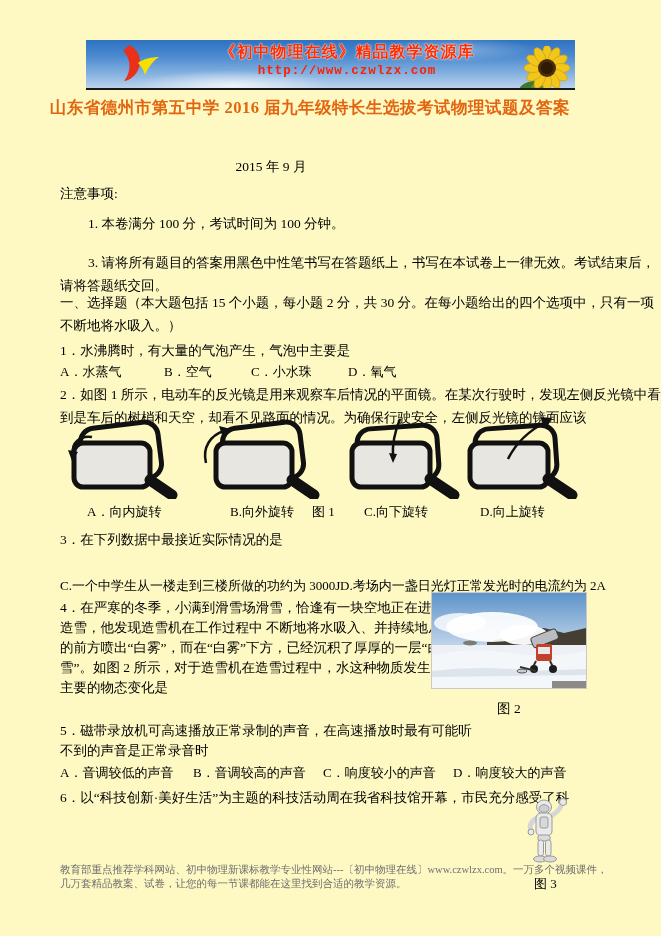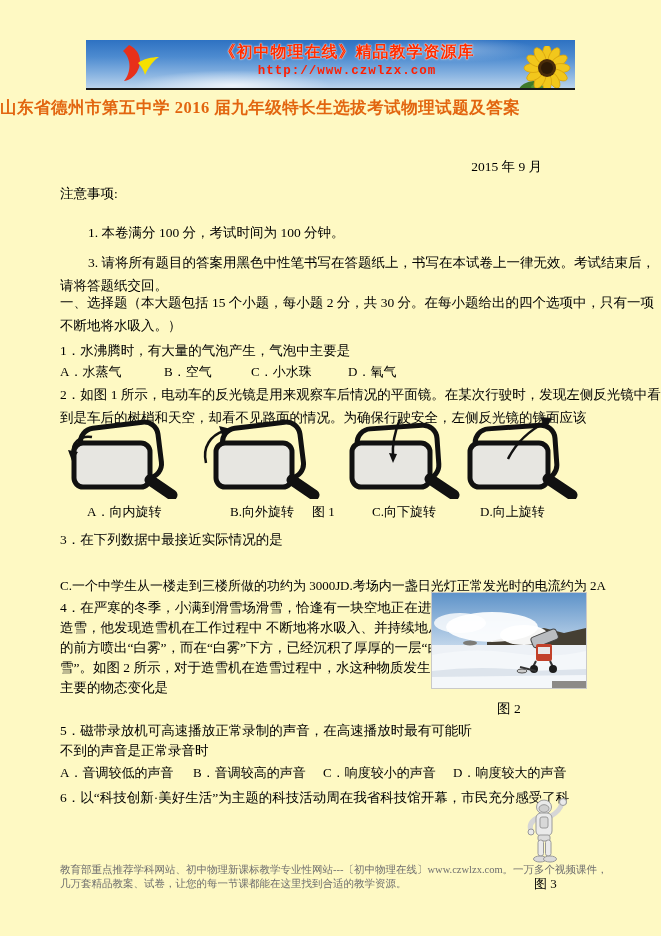--- a/index.html
+++ b/index.html
@@ -22,28 +22,28 @@
     text-shadow:0 0 2px rgba(255,255,255,.9),0 0 1px rgba(255,255,255,.9);white-space:nowrap;
   }
   .banner-url{
     font-family:"Liberation Mono","DejaVu Sans Mono",monospace;
     font-size:12.5px;font-weight:bold;color:#ff1e00;letter-spacing:1px;margin-top:1px;white-space:nowrap;
   }
   .sunflower{position:absolute;right:4px;top:6px;}
   .banner-rule{position:absolute;left:86px;top:88px;width:489px;height:2px;background:#181818;}
   
   .doc-title{
-    position:absolute;left:0;top:97px;width:570px;text-align:left;
+    position:absolute;left:0;top:97px;width:570px;text-align:right;
     color:#e2650f;font-weight:bold;font-size:16.5px;white-space:nowrap;letter-spacing:.5px;
   }
   
   .ln{position:absolute;left:60px;white-space:pre;font-size:13.5px;line-height:19px;height:19px;}
   .b{font-weight:normal;}
   .indent{left:88px;}
-  .date-ln{left:0;width:542px;text-align:right;}
+  .date-ln{left:0;width:542px;text-align:center;}
   
   .opt-row{position:absolute;left:0;top:0;width:661px;height:19px;}
   .opt{position:absolute;white-space:pre;font-size:13px;line-height:19px;}
   
   .fig1-row{position:absolute;left:0;top:417px;width:661px;height:82px;}
   .mirror{position:absolute;top:0;}
   .fig-label{position:absolute;white-space:pre;font-size:13.5px;}
   
   .fig2{position:absolute;left:431px;top:592px;width:154px;height:95px;border:1px solid #c9c9c9;}
   
@@ -87,21 +87,21 @@
       <circle cx="28" cy="22" r="6" fill="#2e1a05"></circle>
     </svg>
   </div>
   <div class="banner-rule"></div>
 
   <div class="doc-title">山东省德州市第五中学 2016 届九年级特长生选拔考试物理试题及答案</div>
 
   <div class="ln date-ln" style="top:157px">2015 年 9 月</div>
 
   <div class="ln b" style="top:184px">注意事项:</div>
-  <div class="ln b indent" style="top:223px">1. 本卷满分 100 分，考试时间为 100 分钟。</div>
+  <div class="ln b indent" style="top:214px">1. 本卷满分 100 分，考试时间为 100 分钟。</div>
   <div class="ln b indent" style="top:253px">3. 请将所有题目的答案用黑色中性笔书写在答题纸上，书写在本试卷上一律无效。考试结束后，</div>
   <div class="ln b" style="top:276px">请将答题纸交回。</div>
 
   <div class="ln b" style="top:293px">一、选择题（本大题包括 15 个小题，每小题 2 分，共 30 分。在每小题给出的四个选项中，只有一项</div>
   <div class="ln b" style="top:316px">不断地将水吸入。）</div>
 
   <div class="ln" style="top:341px">1．水沸腾时，有大量的气泡产生，气泡中主要是</div>
   <div class="opt-row" style="top:362px">
     <span class="opt" style="left:60px">A．水蒸气</span>
     <span class="opt" style="left:164px">B．空气</span>
@@ -139,21 +139,21 @@
       <rect x="10" y="26" width="78" height="44" rx="9" fill="#e7e6e1" stroke="#111" stroke-width="5"></rect>
       <path d="M88,62 L112,78" stroke="#111" stroke-width="11" stroke-linecap="round"></path>
       <path d="M48,42 C56,26 70,13 86,5" fill="none" stroke="#111" stroke-width="2.5"></path>
       <polygon points="80,0 92,1 86,12" fill="#111"></polygon>
     </svg>
   </div>
   <div class="opt-row" style="top:502px">
     <span class="opt" style="left:87px">A．向内旋转</span>
     <span class="opt" style="left:230px">B.向外旋转</span>
     <span class="opt" style="left:312px">图 1</span>
-    <span class="opt" style="left:372px">C.向下旋转</span>
+    <span class="opt" style="left:364px">C.向下旋转</span>
     <span class="opt" style="left:480px">D.向上旋转</span>
   </div>
 
   <div class="ln" style="top:530px">3．在下列数据中最接近实际情况的是</div>
   <div class="opt-row" style="top:576px">
     <span class="opt" style="left:60px">C.一个中学生从一楼走到三楼所做的功约为 3000J</span>
     <span class="opt" style="left:340px">D.考场内一盏日光灯正常发光时的电流约为 2A</span>
   </div>
 
   <div class="ln" style="top:598px">4．在严寒的冬季，小满到滑雪场滑雪，恰逢有一块空地正在进行人工</div>

